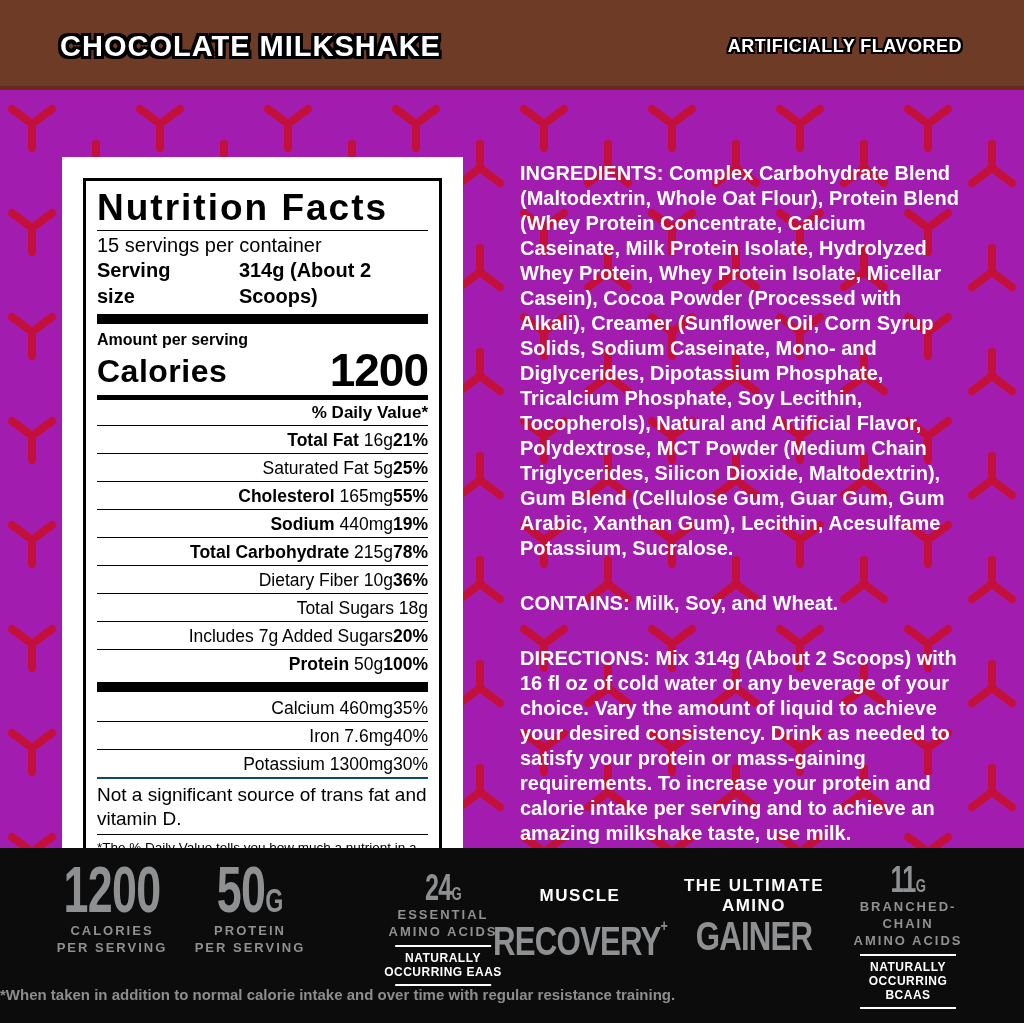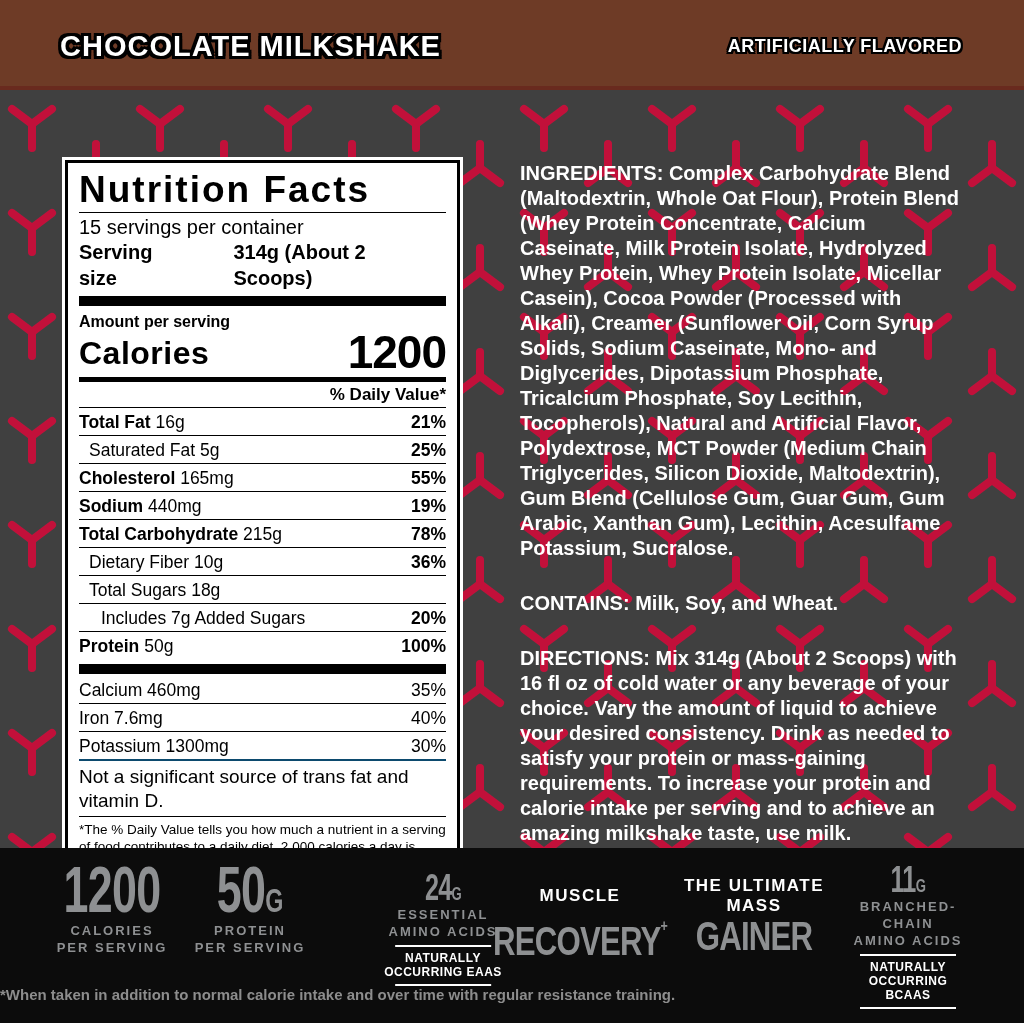--- a/index.html
+++ b/index.html
@@ -1,19 +1,19 @@
 <!DOCTYPE html>
 <html><head>
 <meta charset="utf-8">
 <style>
   * { margin:0; padding:0; box-sizing:border-box; }
   html,body { background:#222; }
   .page {
     position:relative; width:1024px; height:1023px; overflow:hidden;
-    background:#404040;
+    background:#a21caf;
     font-family:"Liberation Sans", sans-serif;
   }
   
   .hdr {
     position:absolute; top:0; left:0; width:1024px; height:90px;
     background:#6e3b26; border-bottom:4px solid #692a1e;
     display:flex; align-items:center; justify-content:space-between;
     padding:6px 62px 0 60px;
   }
   .hdr-title {
@@ -25,36 +25,36 @@
     color:#fff; font-size:18px; font-weight:bold; letter-spacing:.5px;
     text-shadow:-2px -2px 0 #000,2px -2px 0 #000,-2px 2px 0 #000,2px 2px 0 #000,
                  0 -2px 0 #000,0 2px 0 #000,-2px 0 0 #000,2px 0 0 #000;
   }
   
   .red-zone { position:absolute; top:94px; left:0; width:1024px; height:754px; }
   .pattern-svg { position:absolute; top:0; left:0; }
   
   .nf-outer {
     position:absolute; left:62px; top:63px; width:401px; height:732px;
-    background:#fff; padding:3px;
+    background:#fff; padding:21px;
   }
   .nf-inner { border:3px solid #000; height:100%; padding:6px 11px 6px 11px; overflow:hidden; color:#000; }
   .nf-title { font-size:37px; font-weight:bold; letter-spacing:2px; line-height:42px; white-space:nowrap; }
   .nf-rule { border-top:1px solid #000; margin:1px 0 2px 0; }
   .nf-serv { font-size:20px; line-height:24px; }
   .nf-servsize { font-size:20px; font-weight:bold; line-height:26px; display:flex; gap:40px; }
   .bar-thick { height:10px; background:#000; margin:5px 0 5px 0; }
   .bar-med { height:5px; background:#000; margin:4px 0 2px 0; }
   .nf-amount { font-size:16px; font-weight:bold; line-height:18px; padding-top:2px; }
   .nf-cals { display:flex; justify-content:space-between; align-items:flex-end; }
   .nf-cals-label { font-size:32px; font-weight:bold; letter-spacing:.5px; line-height:40px; }
   .nf-cals-value { font-size:46px; font-weight:bold; letter-spacing:-1px; line-height:42px; }
   .nf-dvhead { text-align:right; font-size:17px; font-weight:bold; line-height:20px; padding:1px 0 2px 0; }
   .nf-row {
-    display:flex; justify-content:space-between; border-top:1px solid #000;
+    display:flex; justify-content:flex-end; border-top:1px solid #000;
     font-size:17.5px; line-height:20px; padding:4px 0 3px 0;
   }
   .nf-row .nm { white-space:nowrap; }
   .nf-row .b { font-weight:bold; }
   .ind1 { padding-left:10px; }
   .ind2 { padding-left:22px; }
   .dvb { font-weight:bold; }
   .nf-note { border-top:2px solid #0c4a6e; font-size:19px; line-height:24px; padding:4px 0 3px 0; }
   .nf-foot { border-top:1px solid #000; font-size:13.5px; line-height:17px; padding-top:4px; }
   
@@ -211,21 +211,21 @@
       <div class="bline"></div>
     </div>
 
     <div class="badge" style="left:580px; top:38px;">
       <div class="whd">MUSCLE</div>
       <div><span class="bigword"><span>RECOVERY</span><span class="sup">+</span></span></div>
     </div>
 
     <div class="badge" style="left:745px; top:28px;margin-left:9px;">
       <div class="whd">THE ULTIMATE</div>
-      <div class="whd">MASS</div>
+      <div class="whd">AMINO</div>
       <div><span class="bigword">GAINER</span></div>
     </div>
 
     <div class="badge" style="left:908px; top:14px;">
       <div><span class="cnum num-md"><span>11</span><span class="unit">G</span></span></div>
       <div class="sm">BRANCHED-CHAIN</div>
       <div class="sm">AMINO ACIDS</div>
       <div class="bline"></div>
       <div class="smw">NATURALLY</div>
       <div class="smw">OCCURRING BCAAS</div>

